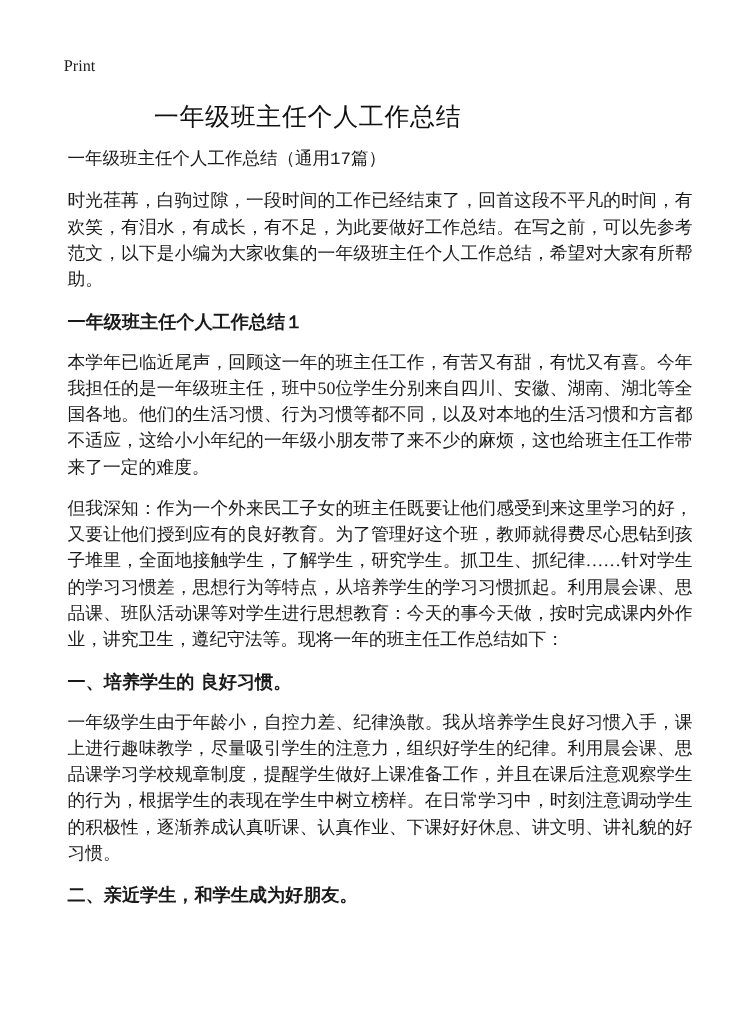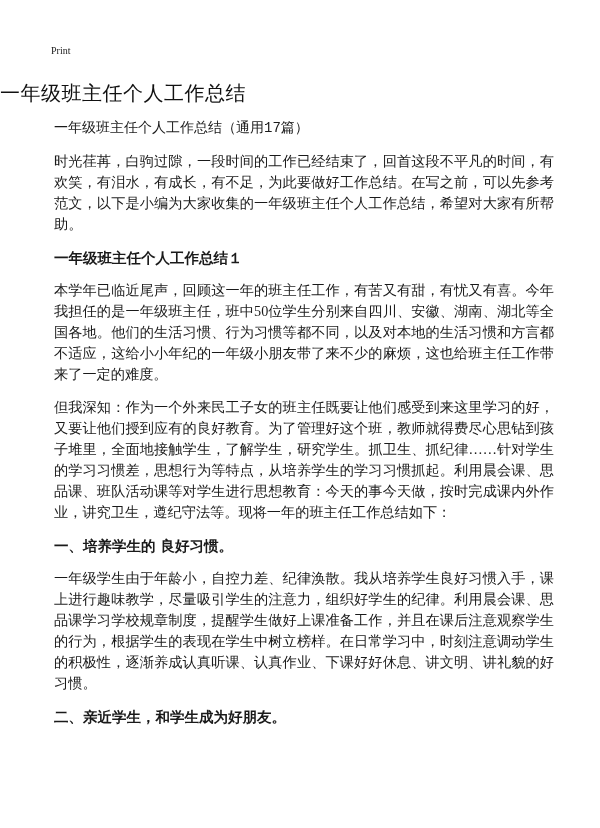--- a/index.html
+++ b/index.html
@@ -1,18 +1,18 @@
 <!DOCTYPE html>
 <html><head>
 <meta charset="utf-8">
 <style>
   html, body { margin: 0; padding: 0; background: #ffffff; }
   body { width: 600px; height: 828px; position: relative; overflow: hidden; color: #1a1a1a; }
-  .print { position: absolute; left: 51px; top: 45px; font-family: "Liberation Serif", serif; font-size: 10px; color: #222; }
-  .title { position: absolute; left: 0; width: 492px; top: 80px; font-family: "DejaVu Sans", sans-serif; font-size: 20px; font-weight: normal; color: #111; margin: 0; letter-spacing: 0.5px; }
+  .print { position: absolute; left: 51px; top: 45px; font-family: "Liberation Serif", serif; font-size: 13px; color: #222; }
+  .title { position: absolute; left: 0; width: 492px; top: 80px; text-align: center; font-family: "DejaVu Sans", sans-serif; font-size: 20px; font-weight: normal; color: #111; margin: 0; letter-spacing: 0.5px; }
   .content { position: absolute; left: 54px; top: 118px; width: 500px; font-family: "DejaVu Sans", sans-serif; font-size: 14.2px; line-height: 21px; color: #1a1a1a; }
   .subtitle { margin: 0 0 12px 0; font-size: 14px; font-family: Liberation Mono, monospace; }
   .para { margin: 0 0 12px 0; text-align: justify; word-break: break-all; font-family: Liberation Serif, serif; }
   .heading { margin: 0 0 12px 0; font-family: "DejaVu Serif", serif; font-weight: bold; font-size: 14.5px; }
 </style>
 </head>
 <body>
 
 <div class="print">Print</div>
 

